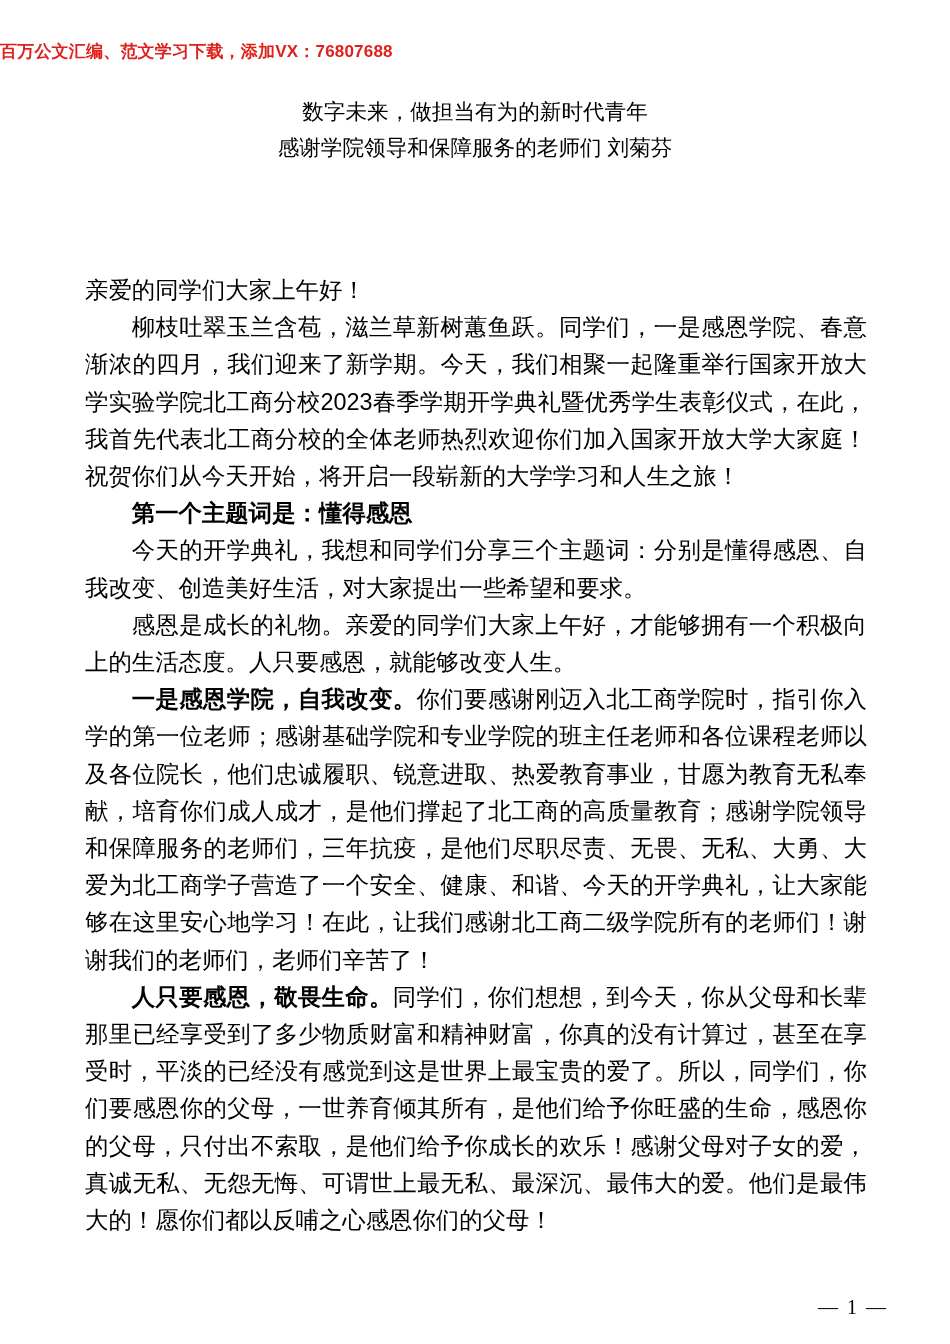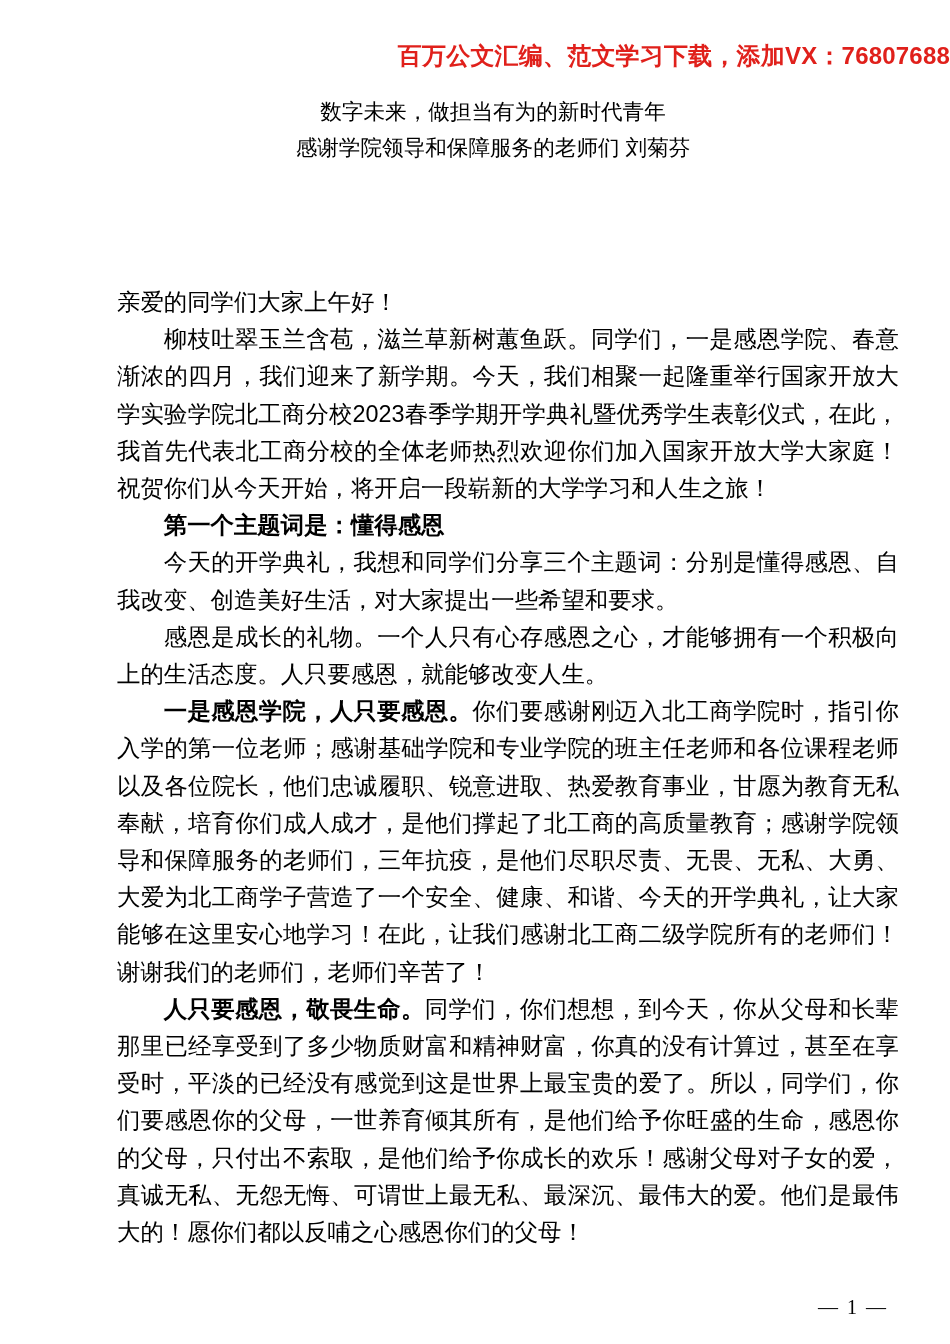--- a/index.html
+++ b/index.html
@@ -22,52 +22,51 @@
     height: 1344px;
     box-sizing: border-box;
   }
 
   
   .promo-banner {
     position: absolute;
     top: 42px;
     left: 0;
     width: 950px;
-    text-align: right;
+    text-align: left;
     color: #e0201b;
-    font-size: 24px;
+    font-size: 17px;
     font-weight: 700;
     letter-spacing: 0.2px;
     line-height: 1.2;
     white-space: nowrap;
   }
 
   
   .title-block {
     position: absolute;
     top: 94px;
-    left: 78px;
+    left: 60px;
     width: 830px;
     text-align: center;
   }
   .title-line {
     font-size: 21.6px;
     line-height: 36px;
     font-weight: 400;
     color: #000;
     white-space: nowrap;
   }
 
   
   .body-block {
     position: absolute;
-    top: 284px;
+    top: 272px;
     left: 85px;
     width: 782px;
-    margin-left: 32px;
   }
   .para {
     font-size: 23.4px;
     line-height: 37.2px;
     text-align: justify;
     text-justify: inter-ideograph;
     margin: 0;
     color: #000;
     letter-spacing: 0px;
   }
@@ -107,23 +106,23 @@
   <div class="body-block">
 
     <p class="para">亲爱的同学们大家上午好！</p>
 
     <p class="para indent">柳枝吐翠玉兰含苞，滋兰草新树蕙鱼跃。同学们，一是感恩学院、春意渐浓的四月，我们迎来了新学期。今天，我们相聚一起隆重举行国家开放大学实验学院北工商分校2023春季学期开学典礼暨优秀学生表彰仪式，在此，我首先代表北工商分校的全体老师热烈欢迎你们加入国家开放大学大家庭！祝贺你们从今天开始，将开启一段崭新的大学学习和人生之旅！</p>
 
     <p class="para indent"><b>第一个主题词是：懂得感恩</b></p>
 
     <p class="para indent">今天的开学典礼，我想和同学们分享三个主题词：分别是懂得感恩、自我改变、创造美好生活，对大家提出一些希望和要求。</p>
 
-    <p class="para indent">感恩是成长的礼物。一个人只有心存感恩之心，才能够拥有一个积极向上的生活态度。人只要感恩，就能够改变人生。</p>
+    <p class="para indent">感恩是成长的礼物。亲爱的同学们大家上午好，才能够拥有一个积极向上的生活态度。人只要感恩，就能够改变人生。</p>
 
-    <p class="para indent"><b class="lead">一是感恩学院，人只要感恩。</b><span>你们要感谢刚迈入北工商学院时，指引你入学的第一位老师；感谢基础学院和专业学院的班主任老师和各位课程老师以及各位院长，他们忠诚履职、锐意进取、热爱教育事业，甘愿为教育无私奉献，培育你们成人成才，是他们撑起了北工商的高质量教育；感谢学院领导和保障服务的老师们，三年抗疫，是他们尽职尽责、无畏、无私、大勇、大爱为北工商学子营造了一个安全、健康、和谐、今天的开学典礼，让大家能够在这里安心地学习！在此，让我们感谢北工商二级学院所有的老师们！谢谢我们的老师们，老师们辛苦了！</span></p>
+    <p class="para indent"><b class="lead">一是感恩学院，自我改变。</b><span>你们要感谢刚迈入北工商学院时，指引你入学的第一位老师；感谢基础学院和专业学院的班主任老师和各位课程老师以及各位院长，他们忠诚履职、锐意进取、热爱教育事业，甘愿为教育无私奉献，培育你们成人成才，是他们撑起了北工商的高质量教育；感谢学院领导和保障服务的老师们，三年抗疫，是他们尽职尽责、无畏、无私、大勇、大爱为北工商学子营造了一个安全、健康、和谐、今天的开学典礼，让大家能够在这里安心地学习！在此，让我们感谢北工商二级学院所有的老师们！谢谢我们的老师们，老师们辛苦了！</span></p>
 
     <p class="para indent"><b class="lead">人只要感恩，敬畏生命。</b><span>同学们，你们想想，到今天，你从父母和长辈那里已经享受到了多少物质财富和精神财富，你真的没有计算过，甚至在享受时，平淡的已经没有感觉到这是世界上最宝贵的爱了。所以，同学们，你们要感恩你的父母，一世养育倾其所有，是他们给予你旺盛的生命，感恩你的父母，只付出不索取，是他们给予你成长的欢乐！感谢父母对子女的爱，真诚无私、无怨无悔、可谓世上最无私、最深沉、最伟大的爱。他们是最伟大的！愿你们都以反哺之心感恩你们的父母！</span></p>
 
   </div>
 
   <div class="page-number">— 1 —</div>
 
 </div>
 
 </body></html>

